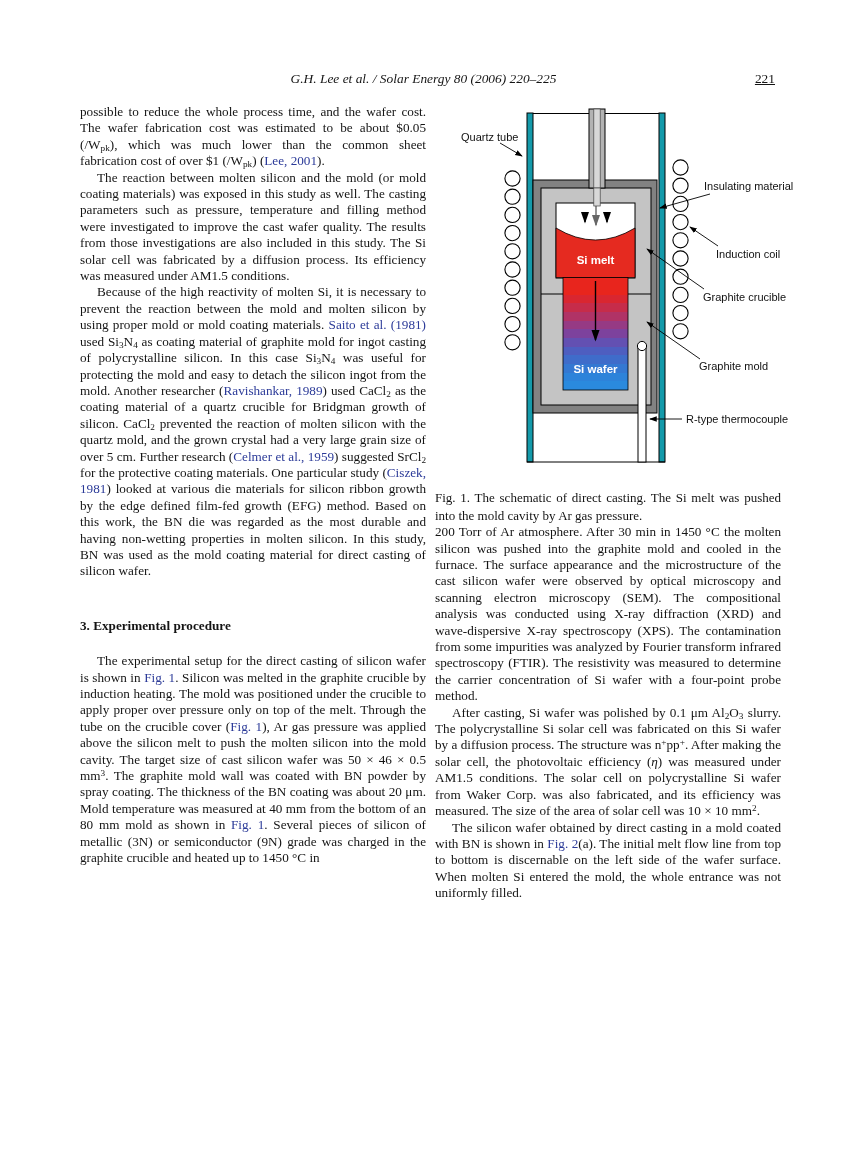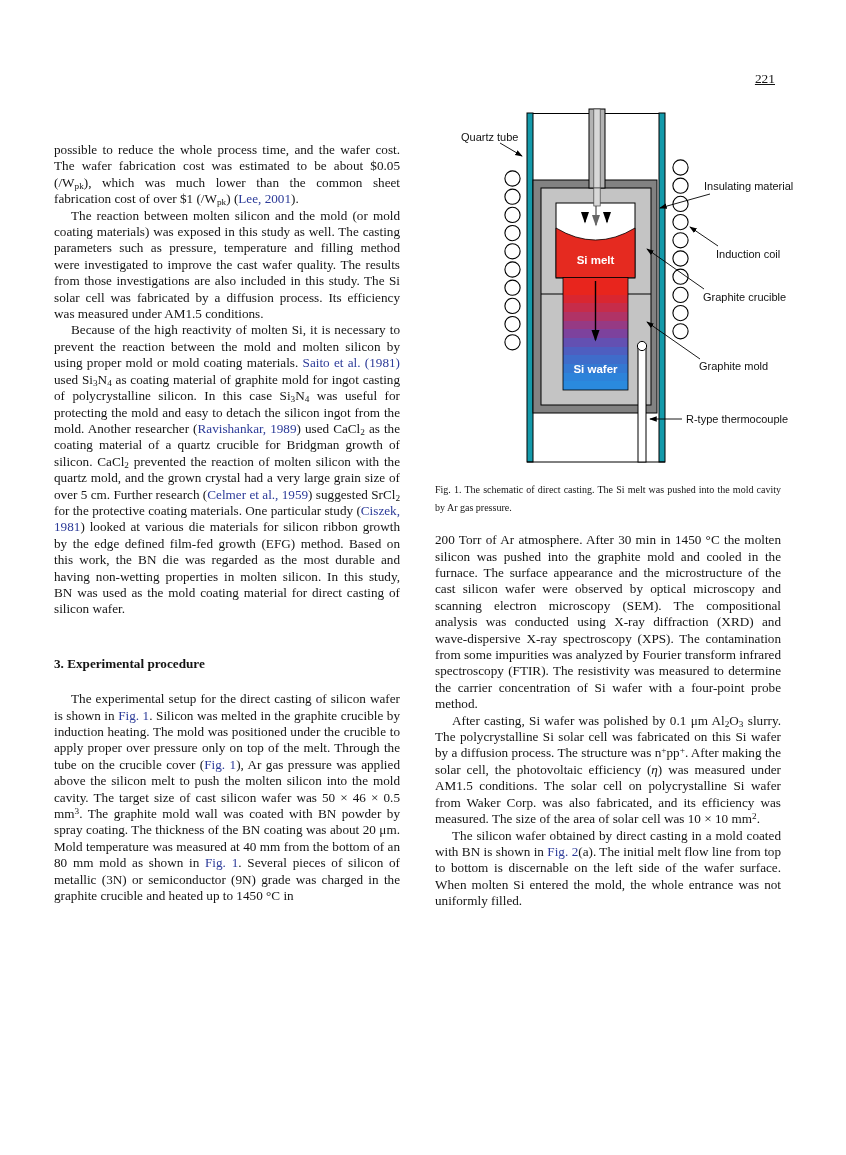--- a/index.html
+++ b/index.html
@@ -3,35 +3,35 @@
 <meta charset="utf-8">
 <style>
   html,body{margin:0;padding:0;background:#e9e9e9;}
   .page{position:relative;width:846px;height:1155px;background:#ffffff;margin:0 auto;
         font-family:"Liberation Serif",serif;color:#141414;overflow:hidden;}
   .header{position:absolute;top:71px;left:66px;width:715px;height:18px;
           font-size:13.4px;line-height:16px;}
   .running-head{display:block;text-align:center;font-style:italic;}
   .page-number{position:absolute;right:6px;top:0;font-style:normal;text-decoration:underline;}
   .col{position:absolute;width:346px;font-size:13.2px;line-height:16.4px;text-align:justify;}
-  #left-col{left:54px;top:104px;margin-top:38px;}
+  #left-col{left:80px;top:104px;}
   #right-col{left:435px;top:105px;}
   .blk-p{margin:0;}
   .blk-p.indent{text-indent:17px;}
   .blk-h{font-weight:bold;margin:38px 0 19px 0;text-align:left;}
   .blk-h2{font-style:italic;margin:13px 0 20px 0;text-align:left;}
   .blk-cap{margin:0;}
   .seg-link{color:var(--link);}
   .seg-sub,.seg-sup{font-size:0.7em;line-height:0;}
   .seg-sub{vertical-align:-0.25em;}
   .seg-sup{vertical-align:0.45em;}
   .seg-i{font-style:italic;}
   .figure-wrap{position:relative;margin-left:23px;width:350px;height:365px;overflow:visible;}
-  .caption{margin-top:11px;font-size:10px;line-height:17.6px;text-align:justify;}
-  .body-text{margin-top:16px;}
+  .caption{margin-top:19px;font-size:13px;line-height:17.6px;text-align:justify;}
+  .body-text{}
   
   .quartz{fill:var(--teal);stroke:#000;stroke-width:1;}
   .darkbox{fill:var(--darkgray);stroke:#000;stroke-width:1;}
   .lightbox{fill:var(--lightgray);stroke:#000;stroke-width:1;}
   .cavity{fill:#ffffff;stroke:#000;stroke-width:1;}
   .melt{fill:var(--red);stroke:#000;stroke-width:0.8;}
   .pipe{fill:#b3b3b3;stroke:#000;stroke-width:1;}
   .bore{fill:#d8d8d8;stroke:#444;stroke-width:0.7;}
   .thermo{fill:#ffffff;stroke:#000;stroke-width:1;}
   .coil{fill:#ffffff;stroke:#000;stroke-width:1.1;}
@@ -42,20 +42,21 @@
         fill:#fff;text-anchor:middle;}
   .cav-arrow{stroke:#000;stroke-width:1.4;}
   .cav-arrow-mid{stroke:#666;stroke-width:1.4;}
 </style>
 </head>
 <body>
 
 <div class="page">
 
   <div class="header">
+    <span class="running-head">G.H. Lee et al. / Solar Energy 80 (2006) 220–225</span>
     <span class="page-number">221</span>
   </div>
 
   <div id="left-col" class="col">
       <div class="blk-p"><span>possible to reduce the whole process time, and the wafer cost. The wafer fabrication cost was estimated to be about $0.05 (/W</span><span class="seg-sub">pk</span><span>), which was much lower than the common sheet fabrication cost of over $1 (/W</span><span class="seg-sub">pk</span><span>) (</span><span class="seg-link">Lee, 2001</span><span>).</span></div>
       <div class="blk-p indent"><span>The reaction between molten silicon and the mold (or mold coating materials) was exposed in this study as well. The casting parameters such as pressure, temperature and filling method were investigated to improve the cast wafer quality. The results from those investigations are also included in this study. The Si solar cell was fabricated by a diffusion process. Its efficiency was measured under AM1.5 conditions.</span></div>
       <div class="blk-p indent"><span>Because of the high reactivity of molten Si, it is necessary to prevent the reaction between the mold and molten silicon by using proper mold or mold coating materials. </span><span class="seg-link">Saito et al. (1981)</span><span> used Si</span><span class="seg-sub">3</span><span>N</span><span class="seg-sub">4</span><span> as coating material of graphite mold for ingot casting of polycrystalline silicon. In this case Si</span><span class="seg-sub">3</span><span>N</span><span class="seg-sub">4</span><span> was useful for protecting the mold and easy to detach the silicon ingot from the mold. Another researcher (</span><span class="seg-link">Ravishankar, 1989</span><span>) used CaCl</span><span class="seg-sub">2</span><span> as the coating material of a quartz crucible for Bridgman growth of silicon. CaCl</span><span class="seg-sub">2</span><span> prevented the reaction of molten silicon with the quartz mold, and the grown crystal had a very large grain size of over 5 cm. Further research (</span><span class="seg-link">Celmer et al., 1959</span><span>) suggested SrCl</span><span class="seg-sub">2</span><span> for the protective coating materials. One particular study (</span><span class="seg-link">Ciszek, 1981</span><span>) looked at various die materials for silicon ribbon growth by the edge defined film-fed growth (EFG) method. Based on this work, the BN die was regarded as the most durable and having non-wetting properties in molten silicon. In this study, BN was used as the mold coating material for direct casting of silicon wafer.</span></div>
       <div class="blk-h"><span>3. Experimental procedure</span></div>
       <div class="blk-p indent"><span>The experimental setup for the direct casting of silicon wafer is shown in </span><span class="seg-link">Fig. 1</span><span>. Silicon was melted in the graphite crucible by induction heating. The mold was positioned under the crucible to apply proper over pressure only on top of the melt. Through the tube on the crucible cover (</span><span class="seg-link">Fig. 1</span><span>), Ar gas pressure was applied above the silicon melt to push the molten silicon into the mold cavity. The target size of cast silicon wafer was 50 × 46 × 0.5 mm</span><span class="seg-sup">3</span><span>. The graphite mold wall was coated with BN powder by spray coating. The thickness of the BN coating was about 20 μm. Mold temperature was measured at 40 mm from the bottom of an 80 mm mold as shown in </span><span class="seg-link">Fig. 1</span><span>. Several pieces of silicon of metallic (3N) or semiconductor (9N) grade was charged in the graphite crucible and heated up to 1450 °C in</span></div>
     </div>

